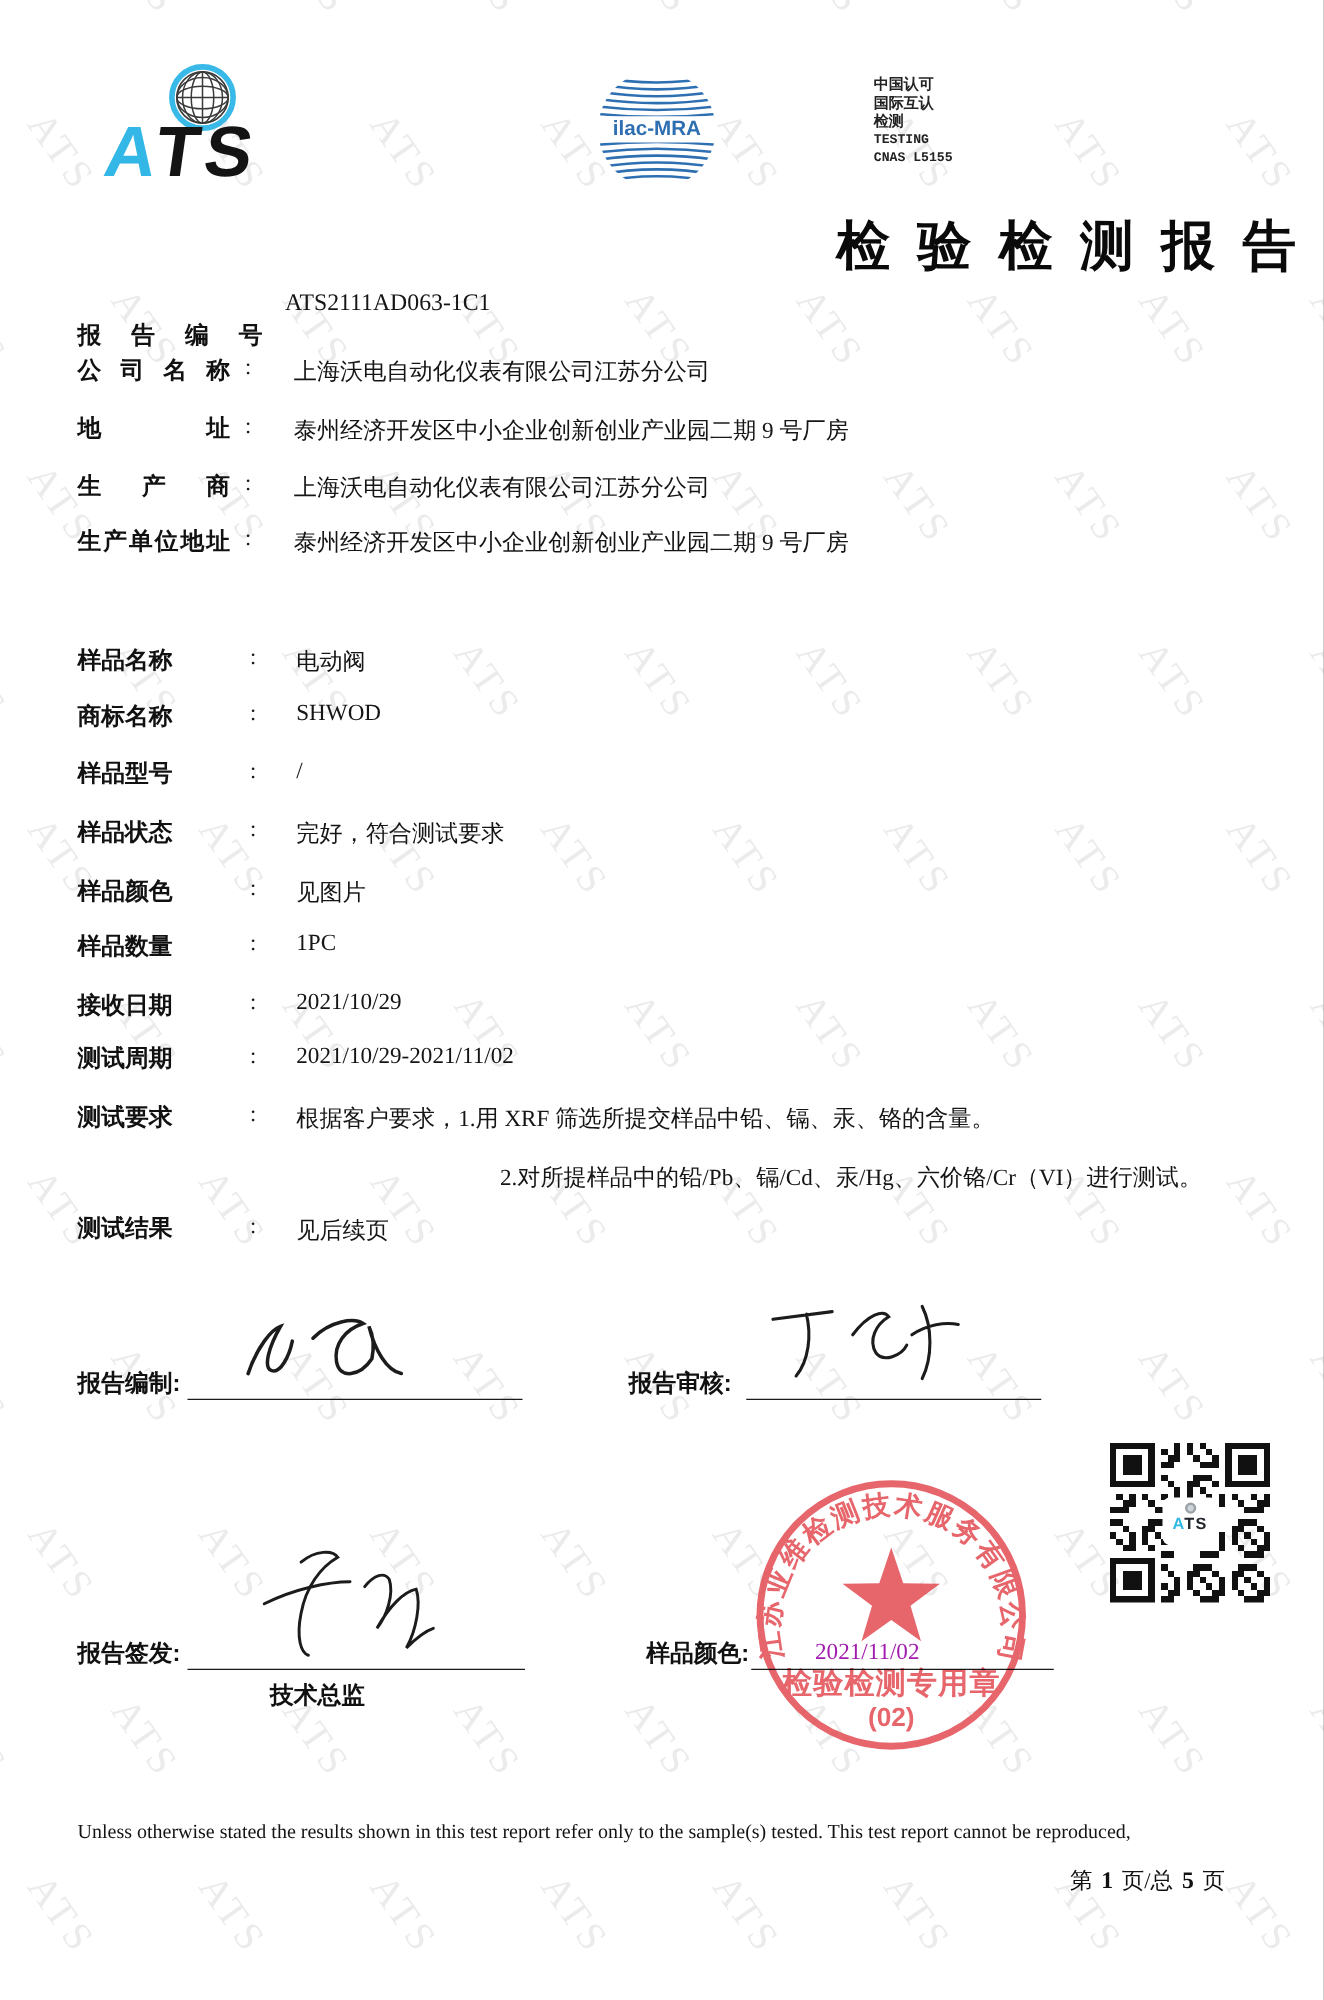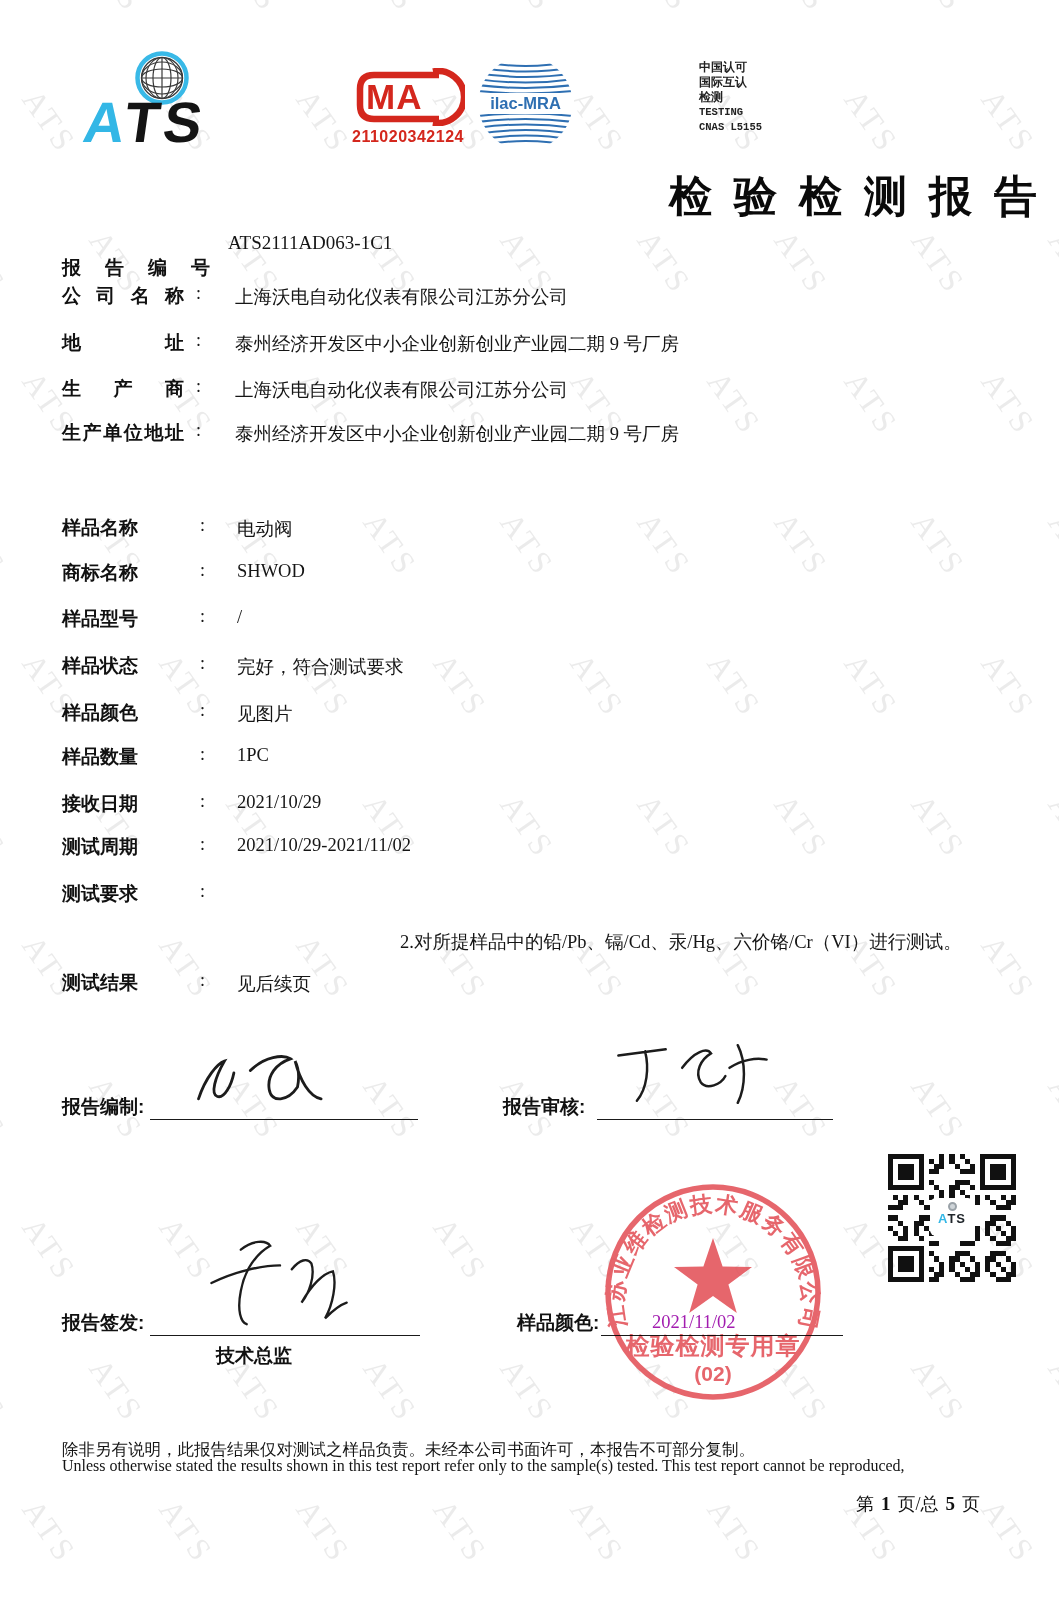--- a/index.html
+++ b/index.html
@@ -256,28 +256,20 @@
         <ellipse cx="28" cy="28" rx="9" ry="20.5" fill="none" stroke="#3a3a3a" stroke-width="1.2"></ellipse>
         <ellipse cx="28" cy="28" rx="16" ry="20.5" fill="none" stroke="#3a3a3a" stroke-width="1.2"></ellipse>
         <ellipse cx="28" cy="28" rx="20.5" ry="9" fill="none" stroke="#3a3a3a" stroke-width="1.2"></ellipse>
         <ellipse cx="28" cy="28" rx="20.5" ry="16" fill="none" stroke="#3a3a3a" stroke-width="1.2"></ellipse>
         <line x1="28" y1="7.5" x2="28" y2="48.5" stroke="#3a3a3a" stroke-width="1.2"></line>
         <line x1="7.5" y1="28" x2="48.5" y2="28" stroke="#3a3a3a" stroke-width="1.2"></line>
       </svg>
       <span class="ats-text">ATS</span>
     </div>
 
-    <div class="cma-block">
-      <svg class="cma-svg" width="114" height="58" viewBox="0 0 114 58">
-        <path d="M 88 7 L 23 7 Q 9 7 9 21 L 9 37 Q 9 51 23 51 L 88 51" fill="none" stroke="#d4271d" stroke-width="6.5"></path>
-        <path d="M 82 3.5 A 26 26 0 1 1 82 54.5" fill="none" stroke="#d4271d" stroke-width="6.5"></path>
-      </svg>
-      <span class="cma-letters">MA</span>
-      <div class="cma-number">211020342124</div>
-    </div>
 
     <div class="ilac-badge">
       <svg width="97" height="97" viewBox="0 0 97 97">
         <defs>
             <clipPath id="ilacClip">
               <circle cx="48.5" cy="48.5" r="47"></circle>
             </clipPath>
           </defs>
         <g clip-path="url(#ilacClip)" stroke="#2e6fb2" stroke-width="2" fill="none">
           <path d="M0 6 Q48.5 16 97 6"></path>
@@ -373,20 +365,21 @@
     </div>
     <div class="row" style="top:834px">
       <span class="lbl">测试周期</span>
       <span class="colon colon-s">:</span>
       <span class="val val-s">2021/10/29-2021/11/02</span>
     </div>
 
     <div class="row" style="top:881px">
       <span class="lbl">测试要求</span>
       <span class="colon colon-s">:</span>
+      <span class="val val-s">根据客户要求，1.用 XRF 筛选所提交样品中铅、镉、汞、铬的含量。</span>
     </div>
     <div class="req-line2">2.对所提样品中的铅/Pb、镉/Cd、汞/Hg、六价铬/Cr（VI）进行测试。</div>
 
     <div class="row" style="top:970px">
       <span class="lbl">测试结果</span>
       <span class="colon colon-s">:</span>
       <span class="val val-s">见后续页</span>
     </div>
 
     <span class="sig-label" style="left:62px;top:1094px">报告编制:</span>
@@ -675,20 +668,19 @@
       </defs>
       <text font-size="22" font-weight="bold" fill="#e24850" letter-spacing="2">
         <textPath href="#stampArc" startOffset="2">江苏亚维检测技术服务有限公司</textPath>
       </text>
       <polygon points="116,62 125.6,90.5 155,91 131.4,108.5 139.8,137 116,120 92.2,137 100.6,108.5 77,91 106.4,90.5" fill="#e24850"></polygon>
       <text x="116" y="178" text-anchor="middle" font-size="24" font-weight="bold" fill="#e24850" letter-spacing="1">检验检测专用章</text>
       <text x="116" y="205" text-anchor="middle" font-size="21" font-weight="bold" fill="#e24850">(02)</text>
     </svg>
 
     <div class="foot-en" style="top:1457px">Unless otherwise stated the results shown in this test report refer only to the sample(s) tested. This test report cannot be reproduced,</div>
-    <div class="foot-zh">除非另有说明，此报告结果仅对测试之样品负责。未经本公司书面许可，本报告不可部分复制。</div>
 
     <div class="page-num">
       <span>第</span><b>1</b><span>页/总</span><b>5</b><span>页</span>
     </div>
 
   </div>
 </div>
 
 </body></html>

